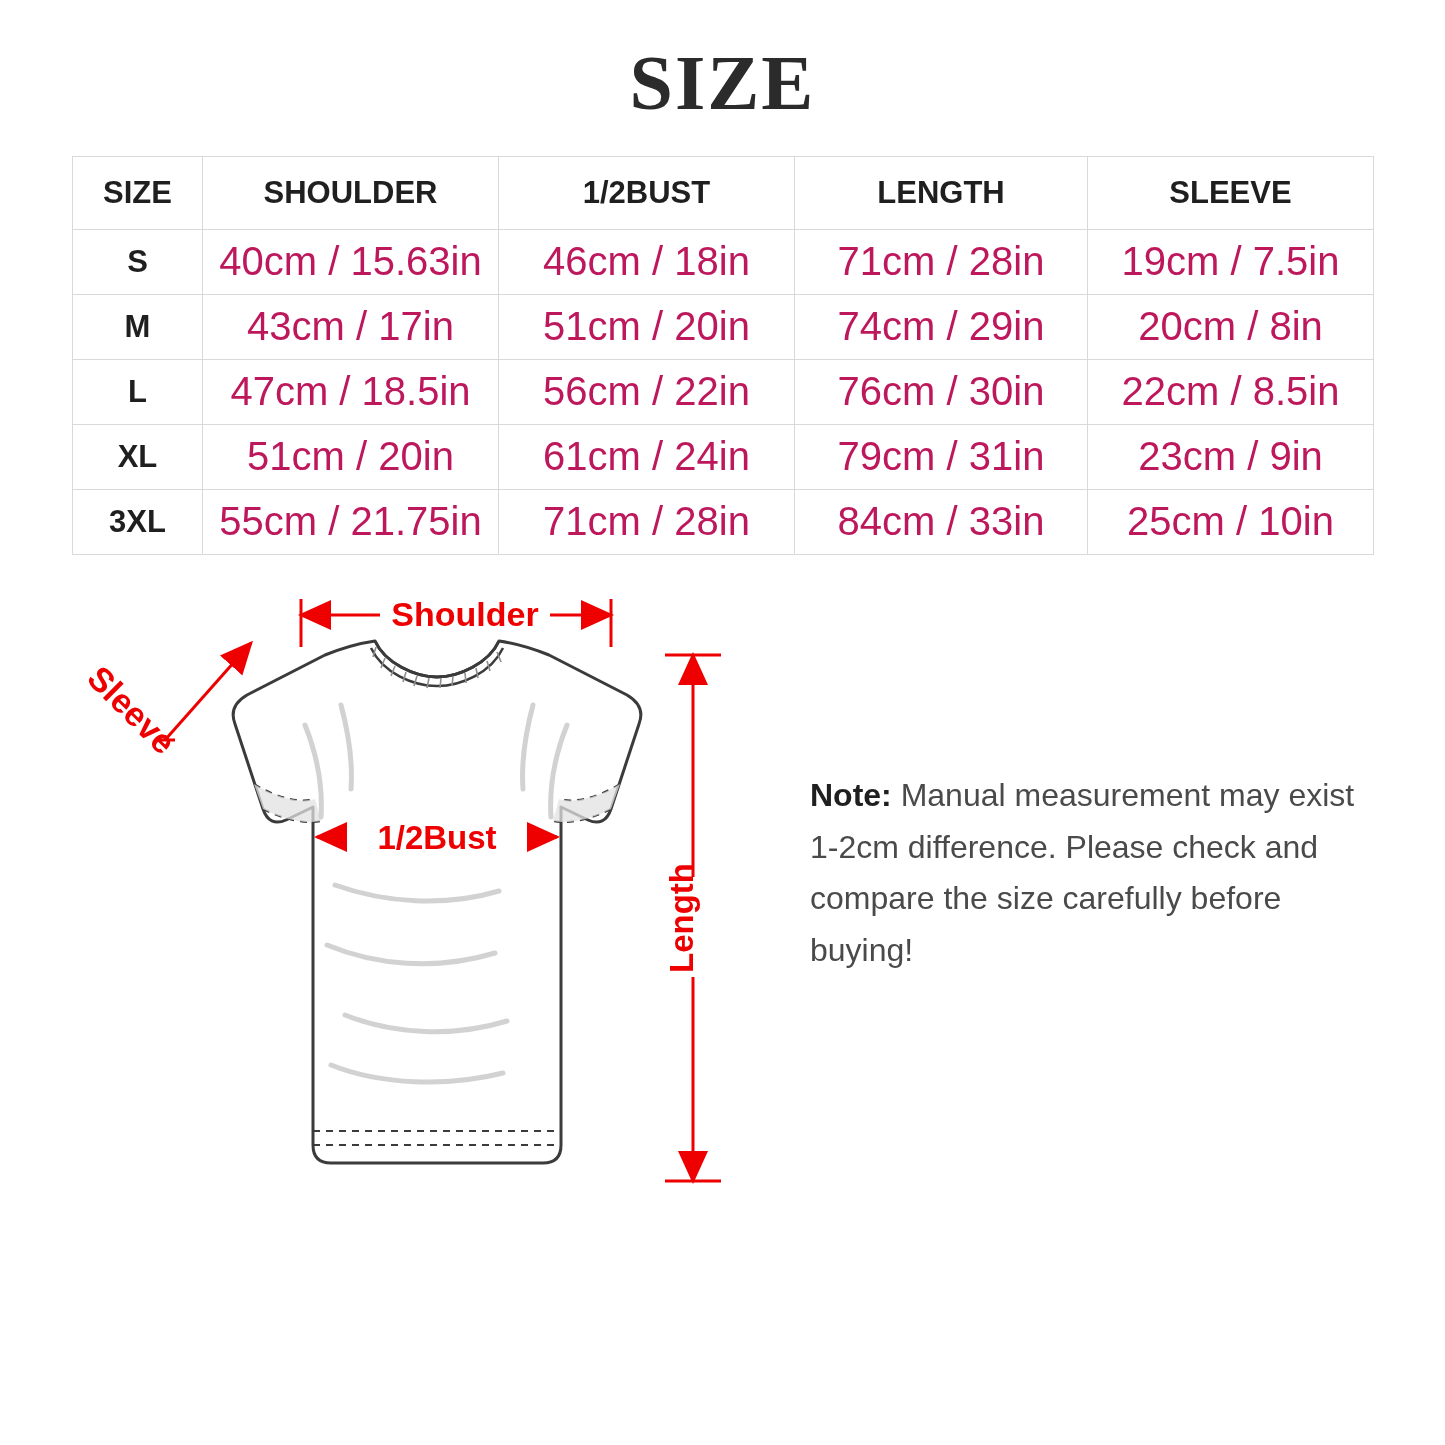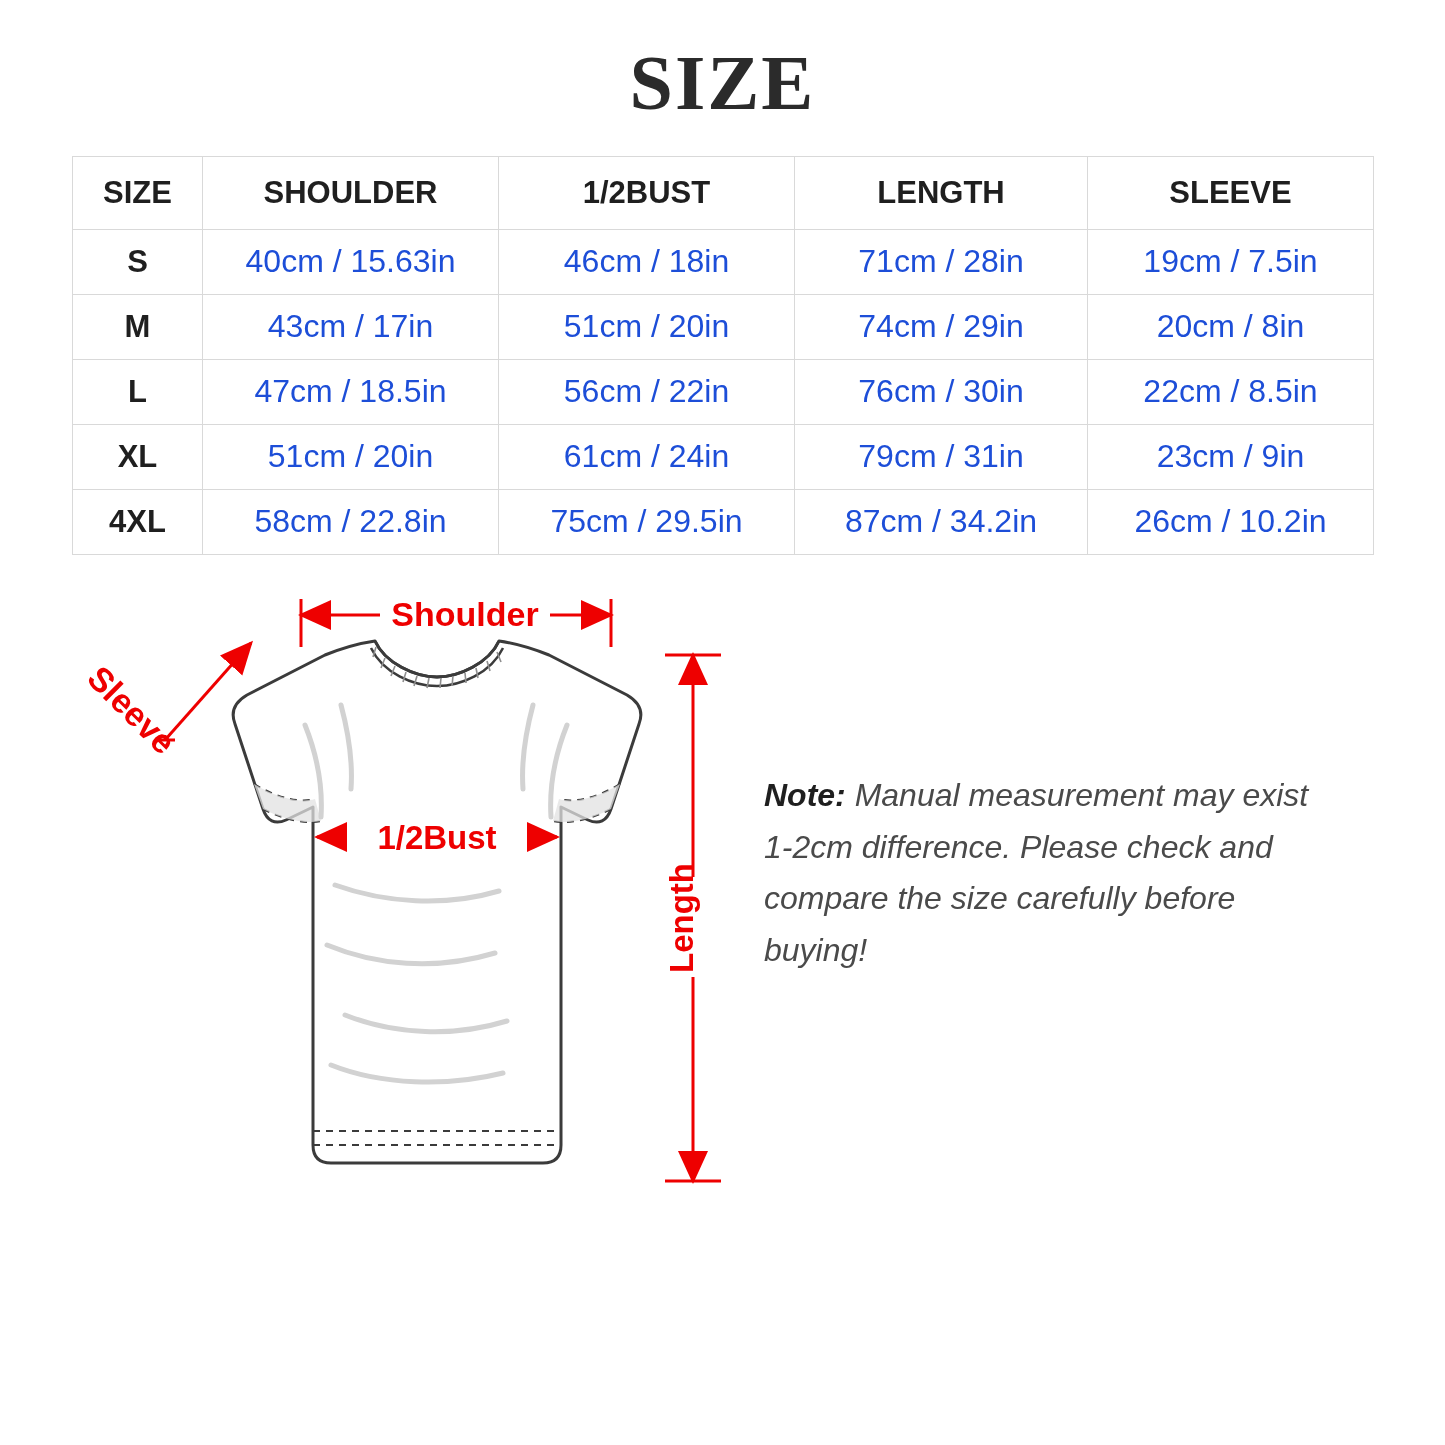--- a/index.html
+++ b/index.html
@@ -50,23 +50,23 @@
     font-weight: 700;
     color: #1f1f1f;
     height: 72px;
   }
   td.size-col {
     font-size: 31px;
     font-weight: 700;
     color: #1f1f1f;
   }
   td.val {
-    font-size: 32px;
+    font-size: 40px;
     font-weight: 400;
-    color: #1d4ed8;
+    color: #be185d;
   }
   col.c0 { width: 130px; }
   col.c1 { width: 296px; }
   col.c2 { width: 296px; }
   col.c3 { width: 293px; }
   col.c4 { width: 286px; }
 
   
   .diagram-area {
     position: relative;
@@ -77,27 +77,26 @@
     position: absolute;
     left: 55px;
     top: 0;
     width: 730px;
     height: 640px;
   }
 
   
   .note {
     position: absolute;
-    left: 764px;
+    left: 810px;
     top: 185px;
     width: 570px;
     font-size: 32px;
     line-height: 1.62;
     color: #4a4a4a;
-    font-style: italic;
   }
   .note b {
     color: #1f1f1f;
     font-weight: 700;
   }
 </style>
 </head>
 <body>
 
 <div class="title">SIZE</div>
@@ -143,25 +142,25 @@
         <td class="val">22cm / 8.5in</td>
       </tr>
       <tr>
         <td class="size-col">XL</td>
         <td class="val">51cm / 20in</td>
         <td class="val">61cm / 24in</td>
         <td class="val">79cm / 31in</td>
         <td class="val">23cm / 9in</td>
       </tr>
       <tr>
-        <td class="size-col">4XL</td>
-        <td class="val">58cm / 22.8in</td>
-        <td class="val">75cm / 29.5in</td>
-        <td class="val">87cm / 34.2in</td>
-        <td class="val">26cm / 10.2in</td>
+        <td class="size-col">3XL</td>
+        <td class="val">55cm / 21.75in</td>
+        <td class="val">71cm / 28in</td>
+        <td class="val">84cm / 33in</td>
+        <td class="val">25cm / 10in</td>
       </tr>
     </tbody>
   </table>
 </div>
 
 <div class="diagram-area">
 
   <svg class="shirt-svg" viewBox="0 0 730 640">
     <defs>
       <marker id="arrR" markerWidth="12" markerHeight="12" refX="10" refY="5" orient="auto">

